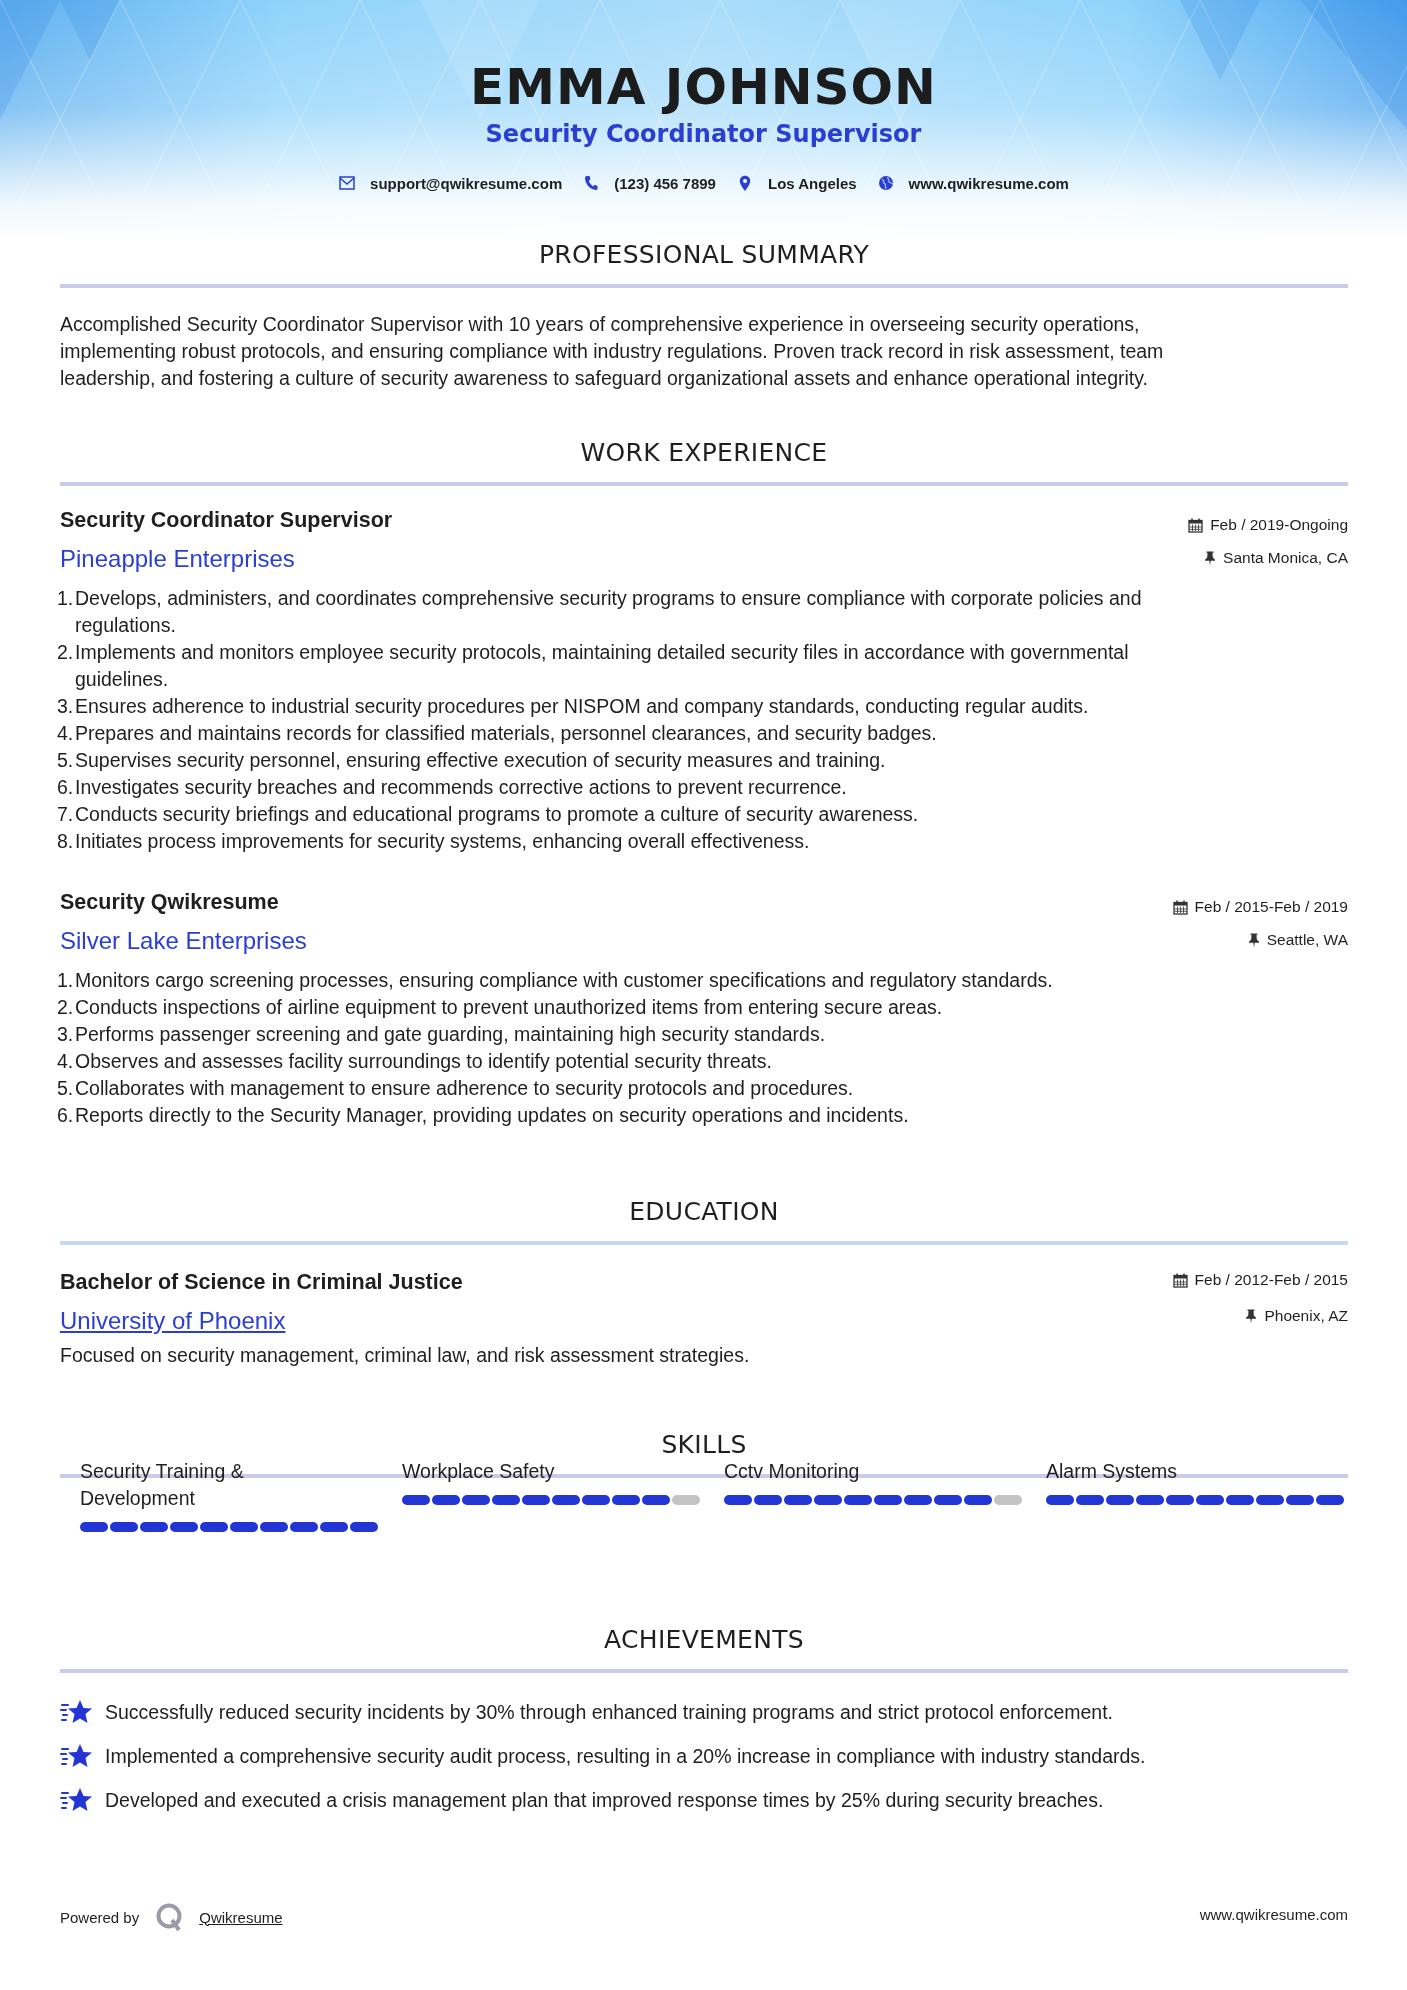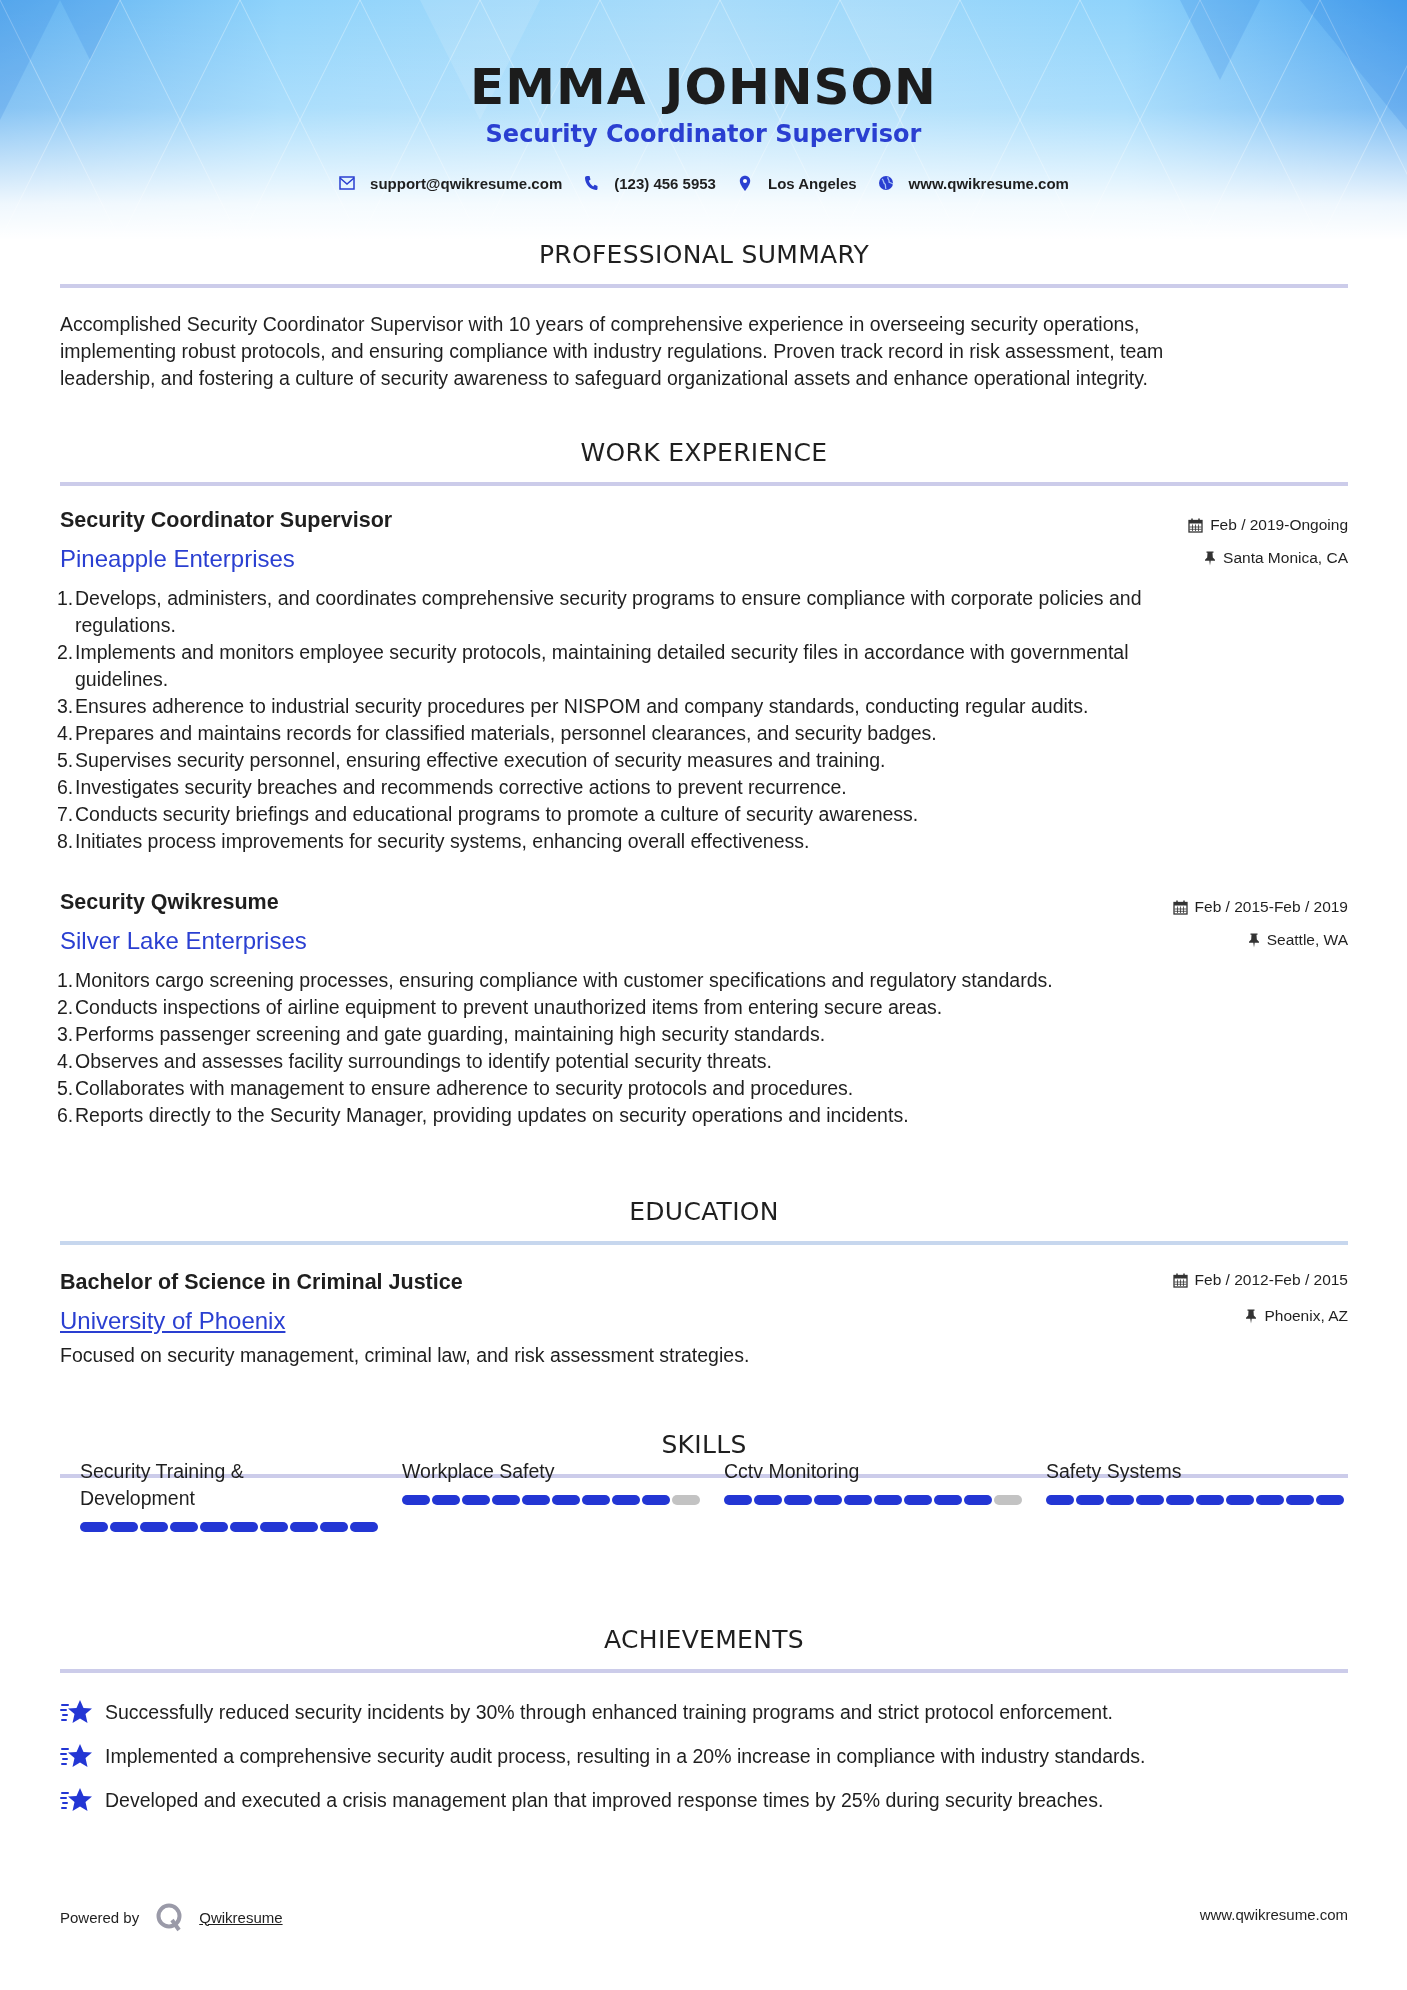--- a/index.html
+++ b/index.html
@@ -94,21 +94,21 @@
           </svg>
       </span>
       <span>support@qwikresume.com</span>
     </div>
     <div class="contact">
       <span class="ic">
         <svg width="14" height="16" viewBox="0 0 14 16">
             <path d="M3 1 L5.5 1 L6.5 4.5 L4.8 5.8 C5.6 8.2 7.2 10.2 9.2 11.4 L10.6 9.8 L13.5 11 L13.5 13.8 C13.5 14.6 12.8 15 12 15 C6 14.4 1.4 9.6 1 3 C1 1.8 1.8 1 3 1 Z" fill="#2a3fd1"></path>
           </svg>
       </span>
-      <span>(123) 456 5953</span>
+      <span>(123) 456 7899</span>
     </div>
     <div class="contact">
       <span class="ic">
         <svg width="12" height="17" viewBox="0 0 12 17">
             <path d="M6 0.8 C3 0.8 0.8 3 0.8 6 C0.8 9.8 6 16 6 16 C6 16 11.2 9.8 11.2 6 C11.2 3 9 0.8 6 0.8 Z" fill="#2a3fd1"></path>
             <circle cx="6" cy="6" r="2" fill="#ffffff"></circle>
           </svg>
       </span>
       <span>Los Angeles</span>
     </div>
@@ -309,21 +309,21 @@
         <span class="seg"></span>
         <span class="seg"></span>
         <span class="seg"></span>
         <span class="seg"></span>
         <span class="seg"></span>
         <span class="seg"></span>
         <span class="seg off"></span>
       </div>
   </div>
   <div class="skill">
-    <div class="skill-name">Safety Systems</div>
+    <div class="skill-name">Alarm Systems</div>
     <div class="bar">
         <span class="seg"></span>
         <span class="seg"></span>
         <span class="seg"></span>
         <span class="seg"></span>
         <span class="seg"></span>
         <span class="seg"></span>
         <span class="seg"></span>
         <span class="seg"></span>
         <span class="seg"></span>

